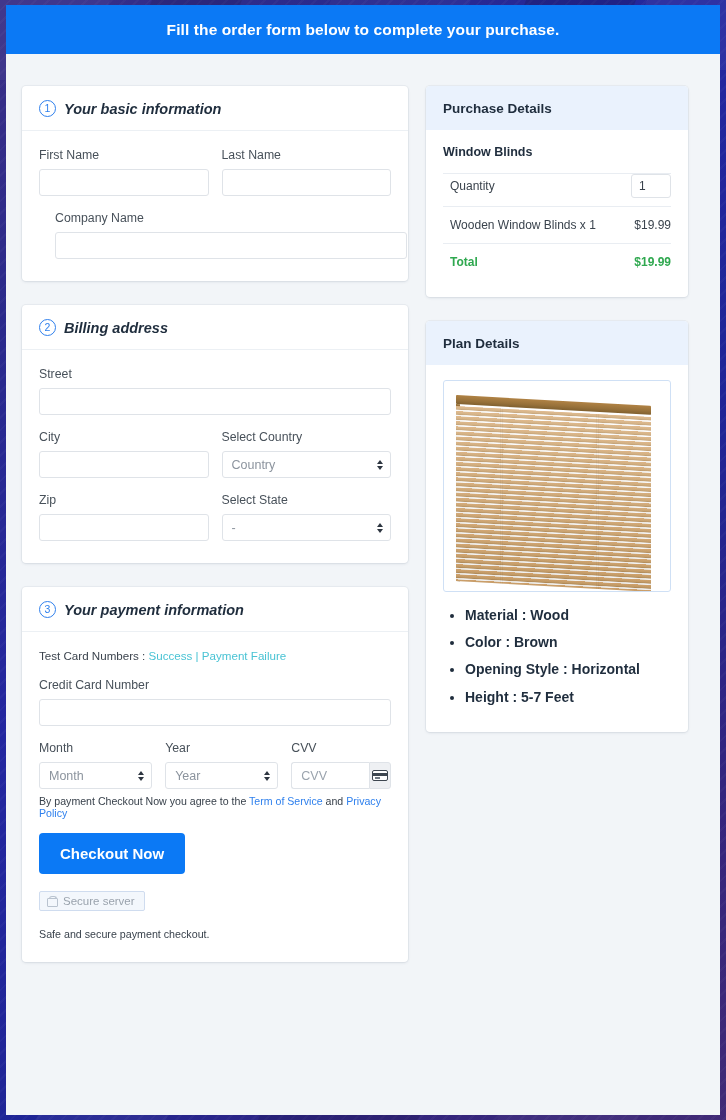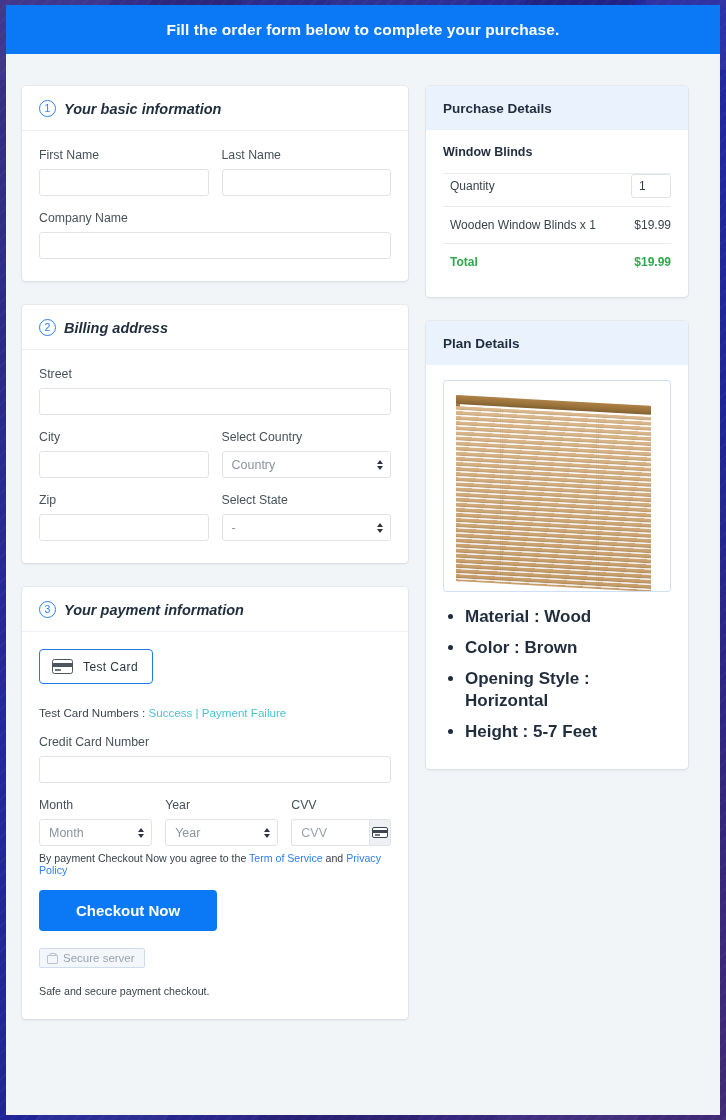--- a/index.html
+++ b/index.html
@@ -268,21 +268,21 @@
     margin-bottom: 14px;
   }
 
   .checkout-btn {
     background: #0b79f5;
     color: #fff;
     border: none;
     border-radius: 4px;
     font-size: 15px;
     font-weight: bold;
-    padding: 12px 37px;
+    padding: 12px 21px;
     cursor: pointer;
     font-family: "Liberation Sans", sans-serif;
     margin-bottom: 17px;
     display: block;
   }
 
   .secure-badge {
     display: inline-flex;
     align-items: center;
     gap: 7px;
@@ -425,21 +425,21 @@
   }
   .blinds .sideedge {
     position: absolute;
     left: 0; top: 9px;
     width: 4px; height: 177px;
     background: linear-gradient(180deg,#9a7239,#7d5c2c);
   }
 
   .plan-list { padding-left: 22px; }
   .plan-list li {
-    font-size: 17px;
+    font-size: 14px;
     color: #1f2d3d;
     font-weight: bold;
     margin-bottom: 9px;
     line-height: 1.3;
   }
 </style>
 </head>
 <body>
 
 <div class="backdrop">
@@ -472,21 +472,21 @@
           <div class="row">
             <div class="fgroup half">
               <label class="flabel">First Name</label>
               <input class="finput" type="text" value="" style="">
             </div>
             <div class="fgroup half">
               <label class="flabel">Last Name</label>
               <input class="finput" type="text" value="" style="">
             </div>
           </div>
-          <div class="fgroup full" style="margin-bottom:0;">
+          <div class="fgroup full" style="margin-bottom:0;margin-left:16px;">
             <label class="flabel">Company Name</label>
             <input class="finput" type="text" value="" style="">
           </div>
         </div>
       </div>
 
       <div class="card">
         <div class="card-head">
           <span class="step-circle">2</span>
           <span class="title">Billing address</span>
@@ -531,24 +531,20 @@
         </div>
       </div>
 
       <div class="card">
         <div class="card-head">
           <span class="step-circle">3</span>
           <span class="title">Your payment information</span>
         </div>
         <div class="card-body">
 
-          <div class="pm-btn">
-            <span class="card-glyph"></span>
-            <span class="pm-label">Test  Card</span>
-          </div>
 
           <div class="testcards">
             <span>Test Card Numbers : </span><a class="lnk-teal" href="#">Success</a><span class="sep-pipe"> | </span><a class="lnk-teal" href="#">Payment Failure</a>
           </div>
 
           <div class="fgroup full">
             <label class="flabel">Credit Card Number</label>
             <input class="finput" type="text" value="" style="">
           </div>
 

